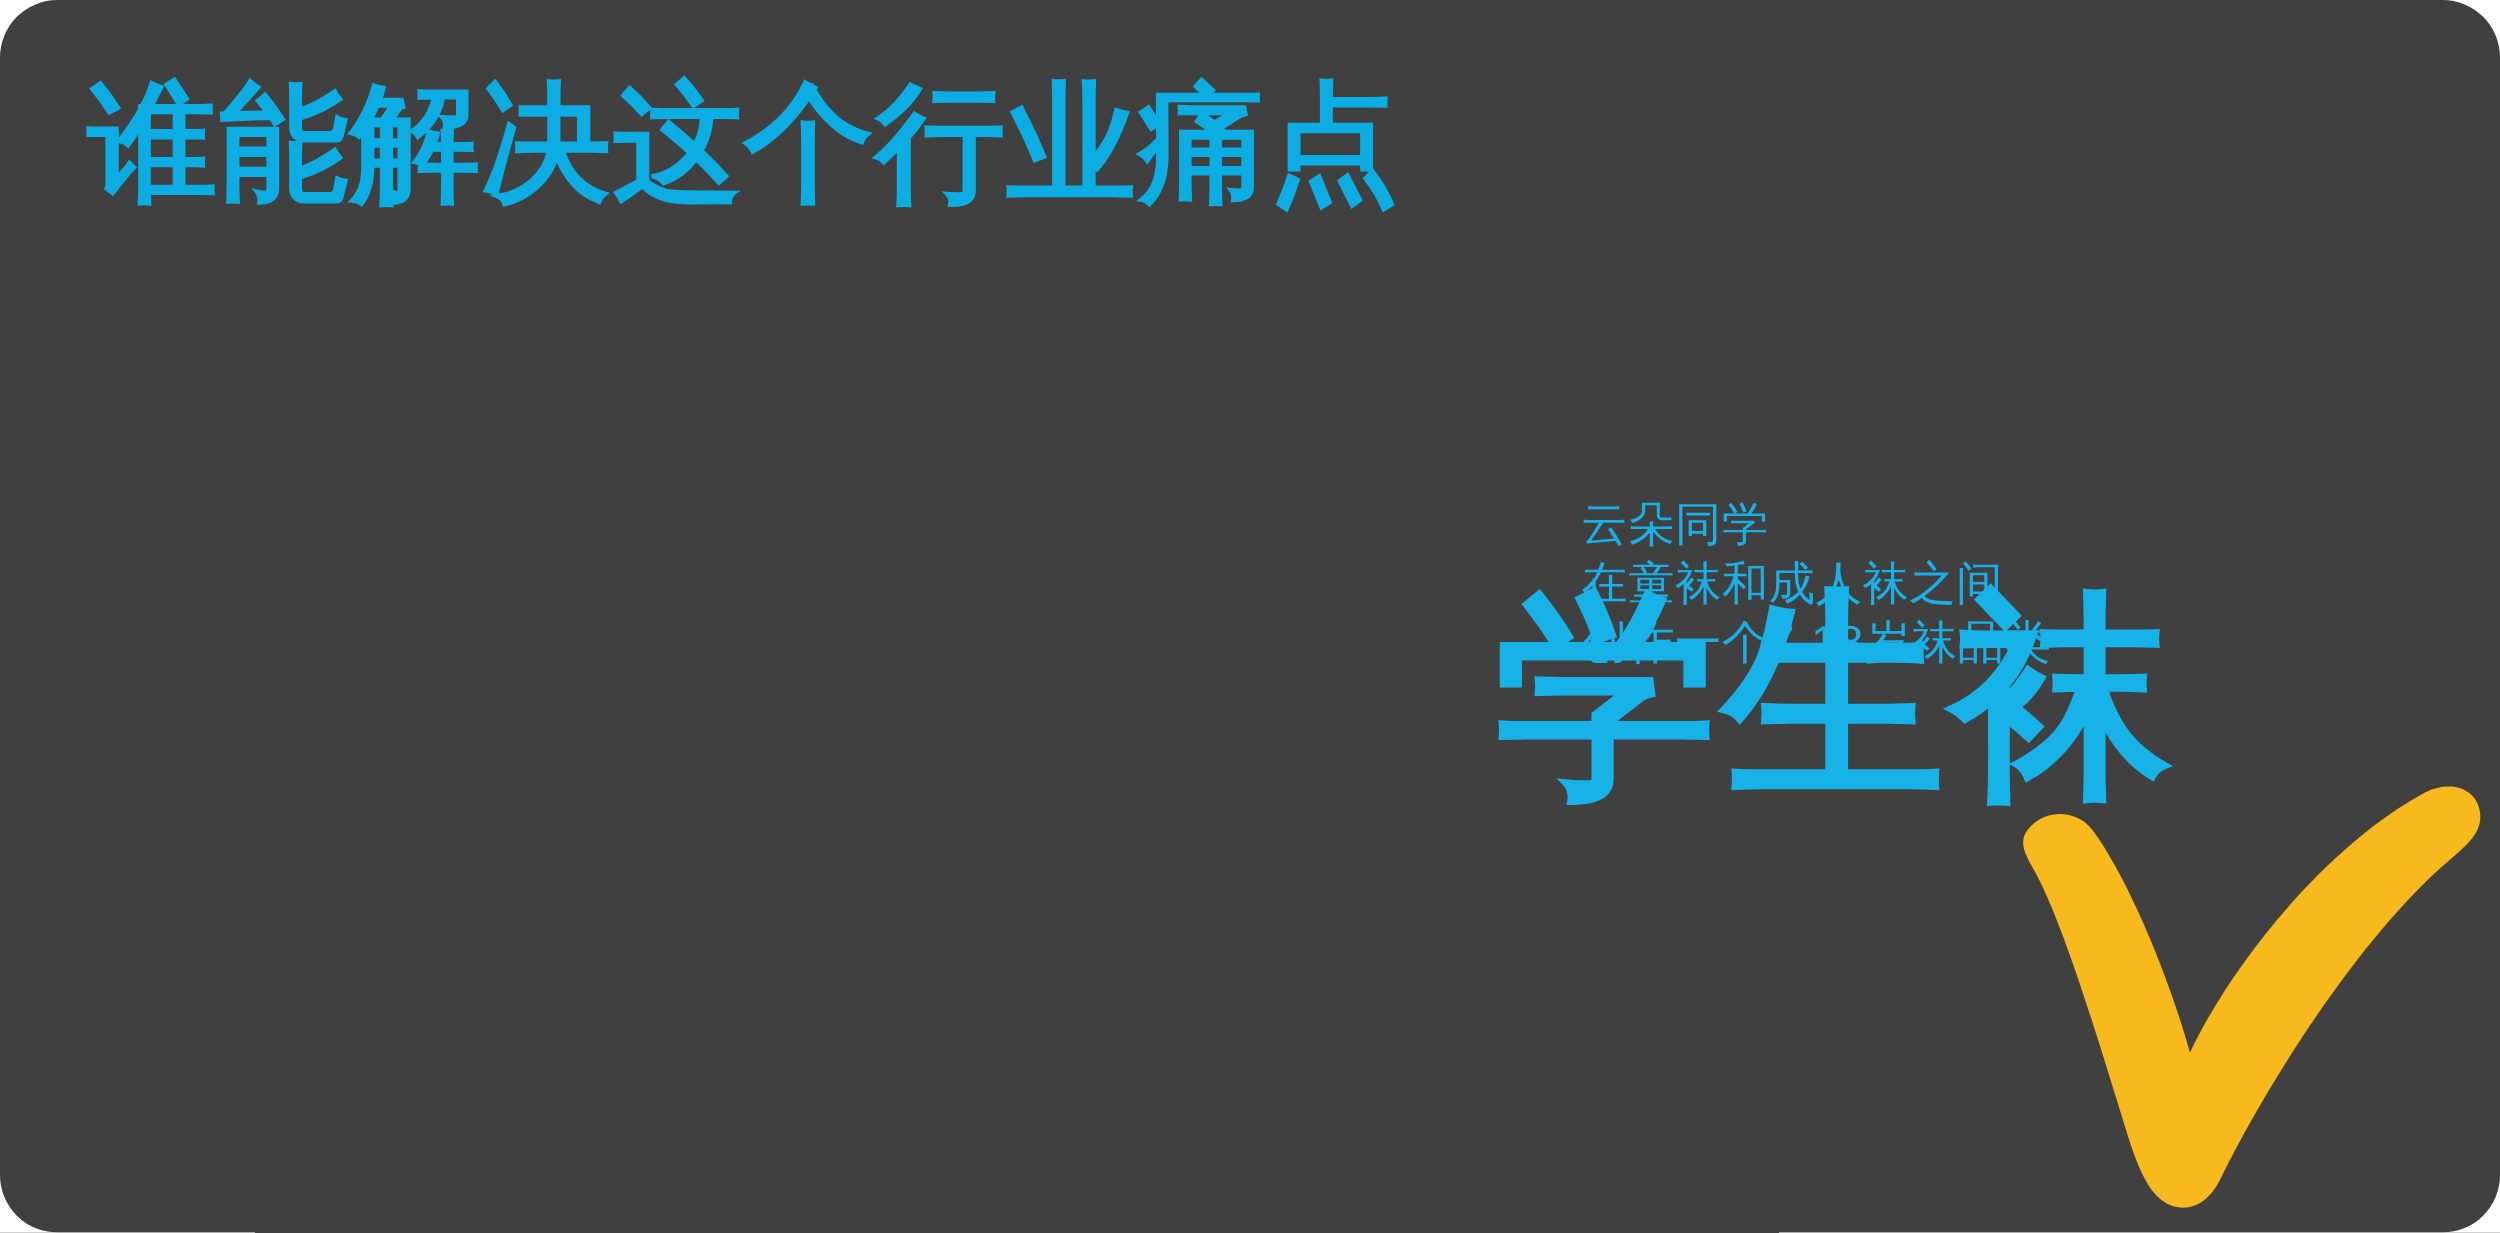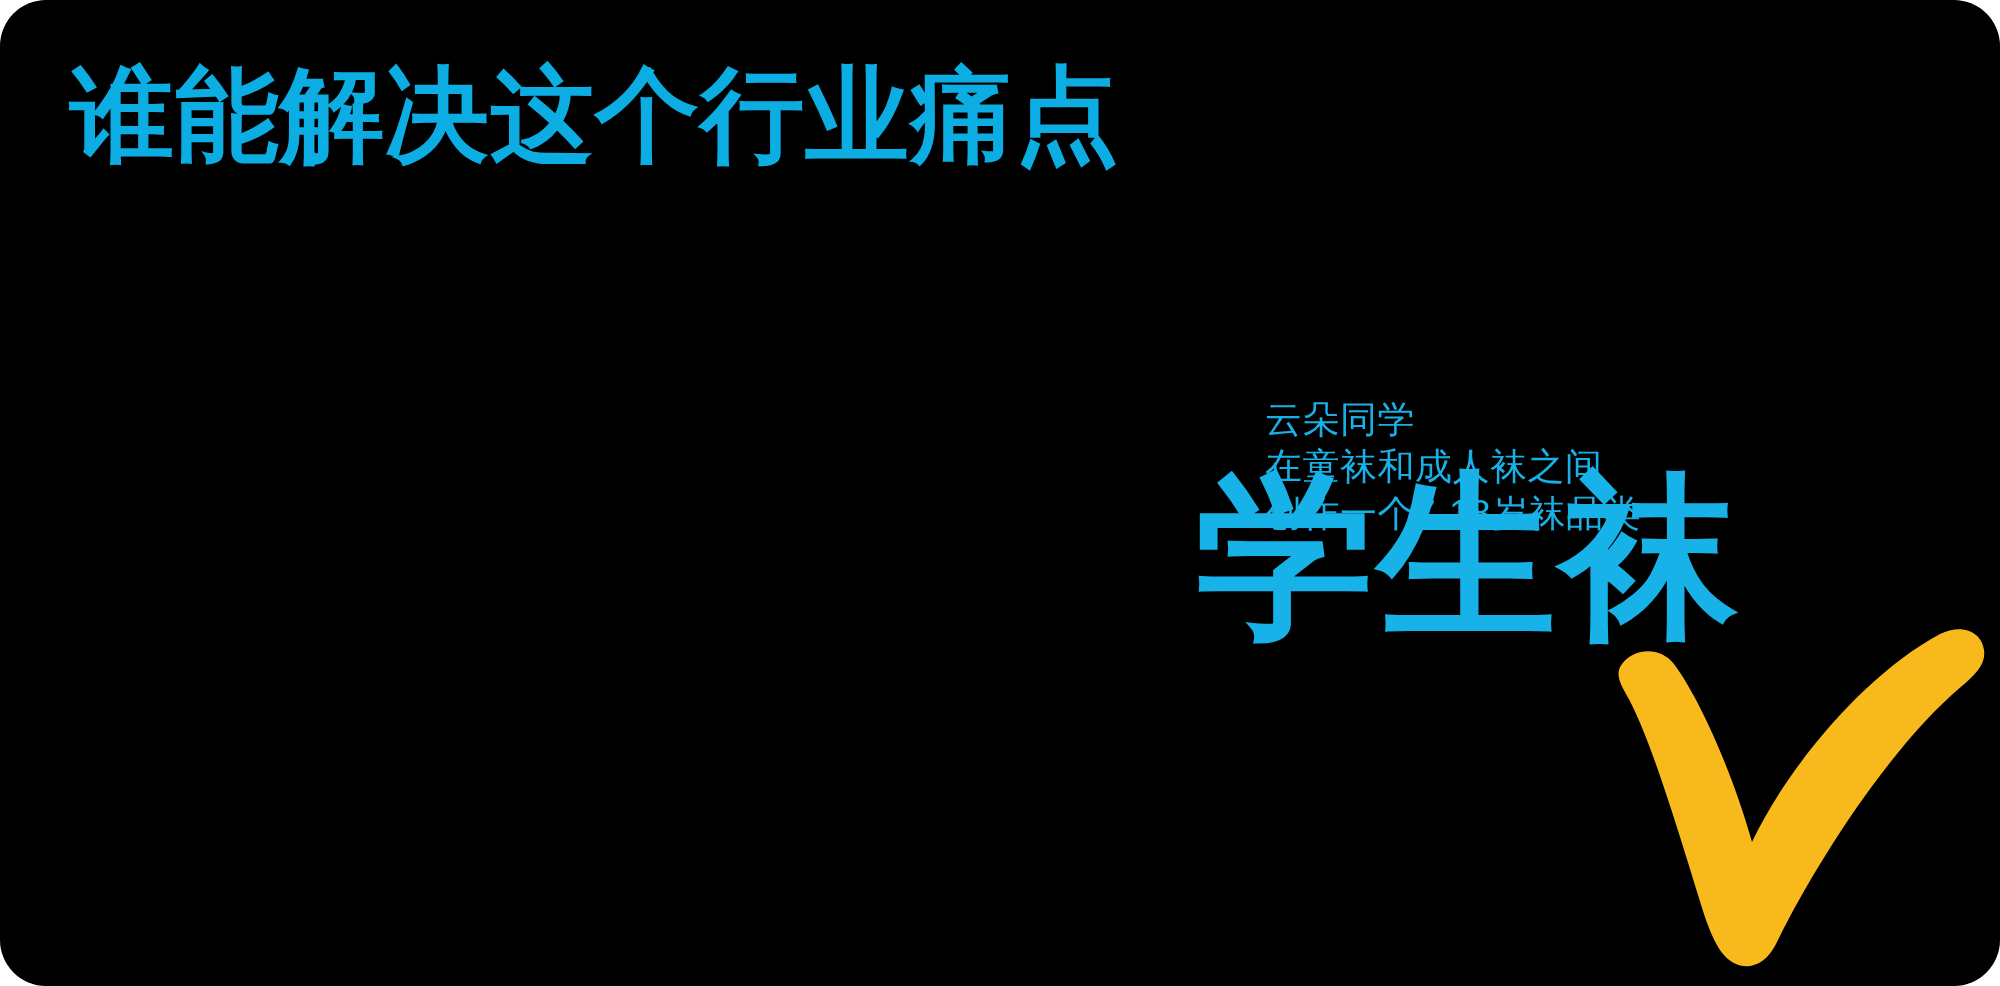--- a/index.html
+++ b/index.html
@@ -11,21 +11,21 @@
     width: 2000px;
     height: 986px;
     overflow: hidden;
     font-family: "Liberation Sans", "DejaVu Sans", sans-serif;
   }
 
   #card {
     position: relative;
     width: 2000px;
     height: 986px;
-    background: #000000;
+    background: #404040;
     border-radius: 46px;
     overflow: hidden;
     box-sizing: border-box;
   }
 
   
   .headline {
     position: absolute;
     left: 70px;
     top: 58px;

